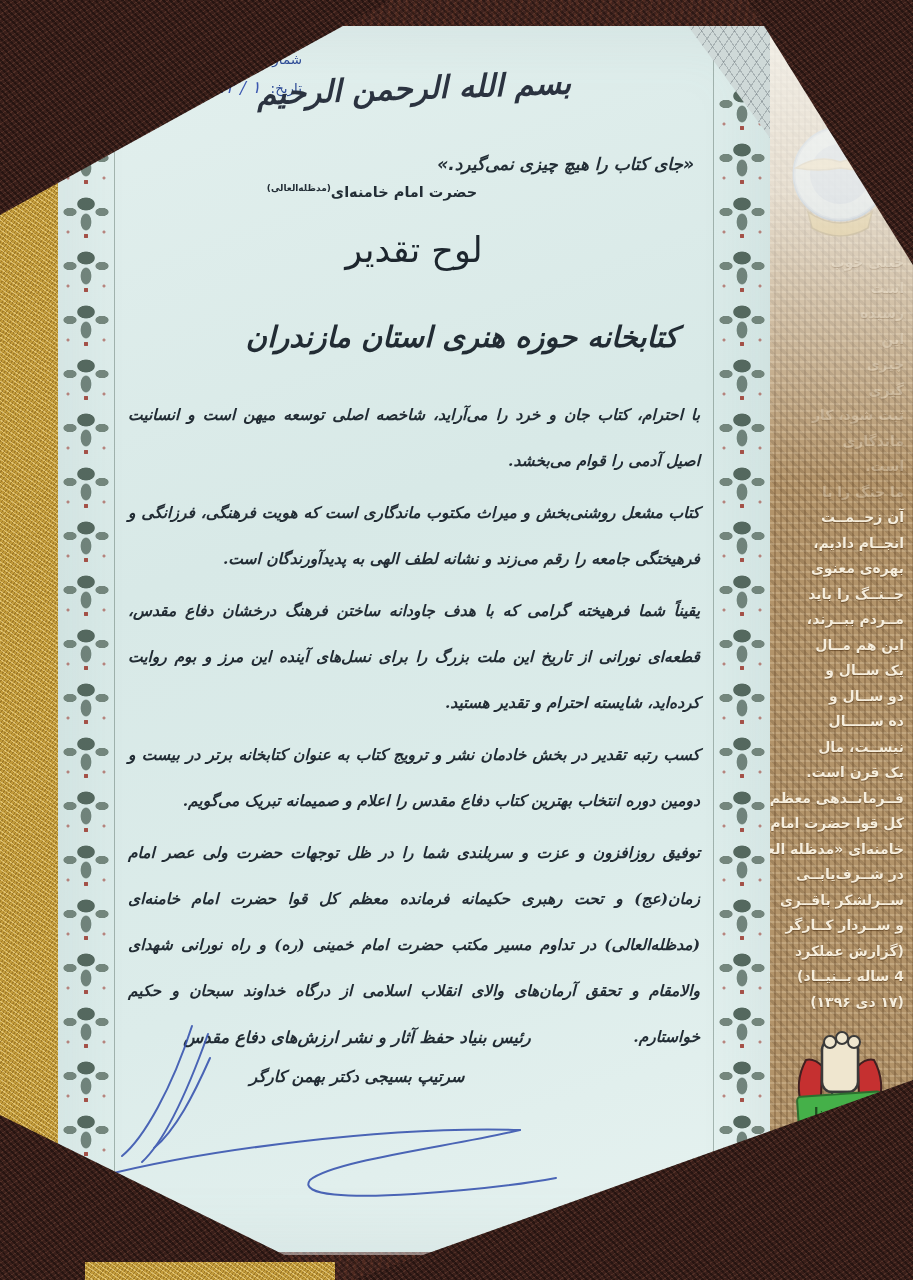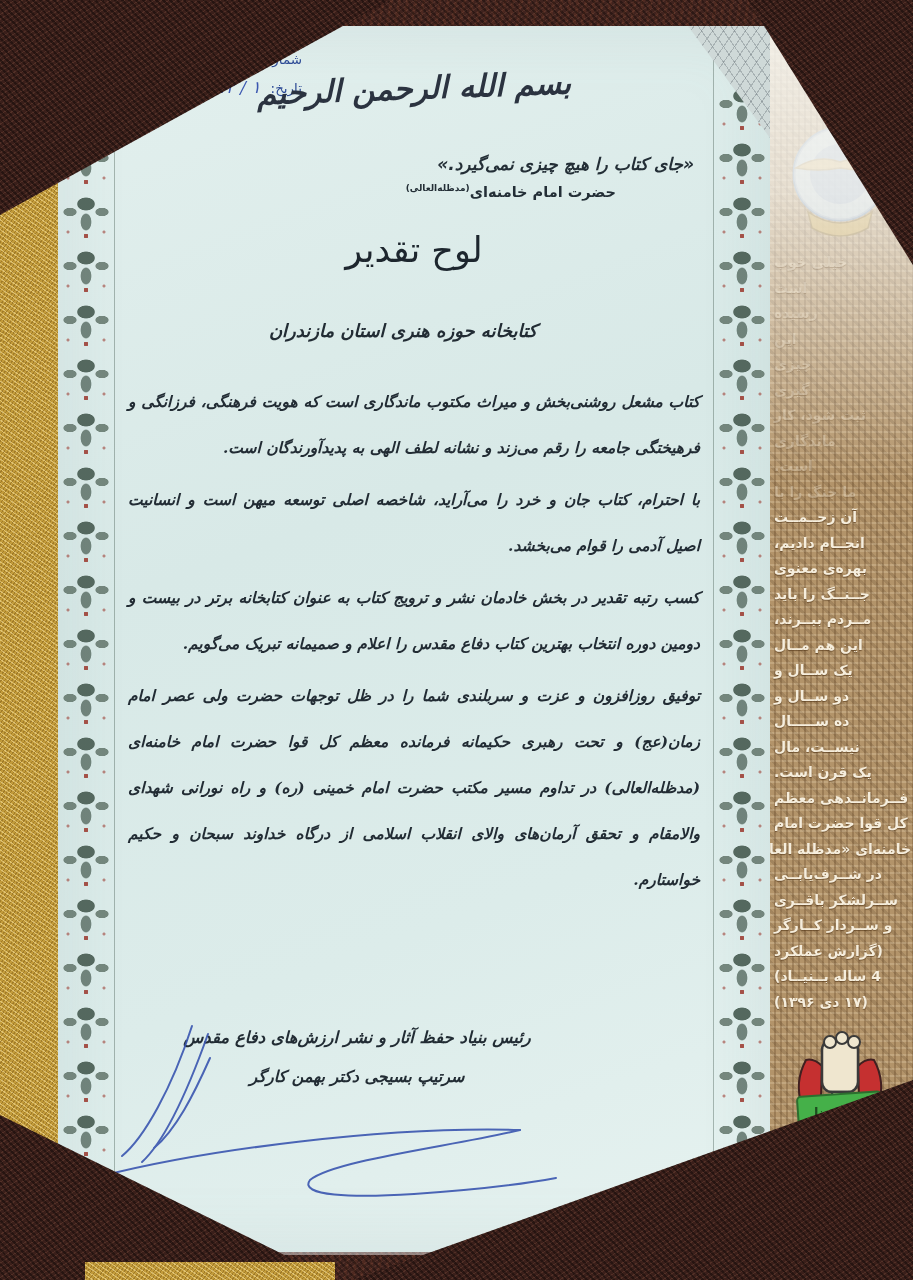--- a/index.html
+++ b/index.html
@@ -31,21 +31,21 @@
 
   
   .sidebar{position:absolute;right:0;top:0;width:145px;height:100%;z-index:1;background-color:#b3946a;
     background-image:
       repeating-linear-gradient(90deg, rgba(90,60,30,.28) 0 2px, transparent 2px 6px),
       repeating-linear-gradient(0deg, rgba(255,240,210,.20) 0 2px, transparent 2px 7px),
       repeating-linear-gradient(45deg, rgba(60,40,20,.14) 0 3px, transparent 3px 9px);}
   .sidebar-glare{position:absolute;top:0;left:0;right:0;height:480px;z-index:2;
     background:linear-gradient(180deg, rgba(250,250,246,.92) 0%, rgba(250,250,246,.72) 40%, rgba(250,250,246,0) 100%);}
   .foundation-logo{position:absolute;top:116px;left:20px;z-index:1;opacity:.8;}
-  .sidebar-quote{position:absolute;top:250px;left:6px;right:2px;z-index:3;text-align:left;}
+  .sidebar-quote{position:absolute;top:250px;left:6px;right:9px;z-index:3;text-align:right;}
   .sq-line{font-size:14px;font-weight:bold;color:#f6eedd;line-height:25.5px;white-space:nowrap;
     text-shadow:0 1px 1px rgba(80,50,20,.65);}
   .sq-line.faded{opacity:.30;filter:blur(.4px);}
   .victory-emblem{position:absolute;top:1022px;left:24px;z-index:2;}
 
   
   .paper{position:absolute;left:58px;top:26px;width:712px;height:1226px;z-index:2;
     background:linear-gradient(160deg,#e3f0ee 0%,#d8e9e7 40%,#dcecea 70%,#e6f2f0 100%);
     box-shadow:0 3px 0 rgba(255,255,255,.45), inset 0 0 70px rgba(110,145,145,.14);}
   .corner-cut{position:absolute;right:0;top:0;width:82px;height:112px;
@@ -73,24 +73,24 @@
   .serial-block{position:absolute;top:22px;right:398px;width:200px;color:#2d4b96;}
   .serial-block .row{display:flex;gap:10px;align-items:baseline;margin-bottom:9px;}
   .serial-block .lbl{font-size:13.5px;}
   .serial-block .val{font-family:"DejaVu Serif",serif;font-style:italic;font-size:17px;color:#3a56b0;direction:ltr;}
   .serial-block .rot{display:inline-block;transform:rotate(-7deg);}
 
   .bismillah{margin:14px auto 0 auto;height:96px;display:flex;align-items:center;justify-content:center;
     font-family:"DejaVu Serif",serif;font-weight:bold;font-style:italic;font-size:31px;color:#2b3340;
     transform:rotate(-2deg);}
   .quote{margin-top:18px;text-align:right;font-weight:bold;font-size:17px;padding-right:6px;font-style:italic;}
-  .quote-author{margin-top:9px;text-align:right;font-weight:bold;font-size:14.5px;padding-right:84px;}
+  .quote-author{margin-top:9px;text-align:center;font-weight:bold;font-size:14.5px;padding-right:84px;}
   .quote-author sup{font-size:9px;}
   .title{margin:30px 0 0 0;text-align:center;font-size:35px;font-weight:normal;color:#1d262e;}
-  .recipient{margin-top:50px;text-align:center;padding-right:22px;font-size:18px;}
+  .recipient{margin-top:50px;text-align:right;padding-right:22px;font-size:29px;}
 
   .nastaliq{font-family:"DejaVu Serif",serif;font-style:italic;font-weight:bold;color:#222c34;}
   .body-text{margin-top:38px;font-size:15.5px;line-height:46px;text-align:justify;}
   .body-text p{margin:0 0 6px 0;}
   .body-text b{font-weight:900;font-style:italic;}
 
   .sig-block{position:absolute;top:1002px;left:24px;width:410px;text-align:center;}
   .sig-pos{font-size:16.5px;}
   .sig-name{font-size:16px;margin-top:20px;}
   .sig-ink{position:absolute;left:-44px;top:972px;z-index:3;pointer-events:none;}
@@ -179,22 +179,23 @@
       <div class="quote">«جای کتاب را هیچ چیزی نمی‌گیرد.»</div>
       <div class="quote-author">
         <span>حضرت امام خامنه‌ای</span><sup>(مدظله‌العالی)</sup>
       </div>
 
       <h1 class="title">لوح تقدیر</h1>
 
       <div class="recipient nastaliq">کتابخانه حوزه هنری استان مازندران</div>
 
       <div class="body-text nastaliq">
+        <p>با احترام، کتاب جان و خرد را می‌آراید، شاخصه اصلی توسعه میهن است و انسانیت اصیل آدمی را قوام می‌بخشد.</p>
         <p>کتاب مشعل روشنی‌بخش و میراث مکتوب ماندگاری است که هویت فرهنگی، فرزانگی و فرهیختگی جامعه را رقم می‌زند و نشانه لطف الهی به پدیدآورندگان است.</p>
-        <p>با احترام، کتاب جان و خرد را می‌آراید، شاخصه اصلی توسعه میهن است و انسانیت اصیل آدمی را قوام می‌بخشد.</p>
+        <p>یقیناً شما فرهیخته گرامی که با هدف جاودانه ساختن فرهنگ درخشان دفاع مقدس، قطعه‌ای نورانی از تاریخ این ملت بزرگ را برای نسل‌های آینده این مرز و بوم روایت کرده‌اید، شایسته احترام و تقدیر هستید.</p>
         <p><span>کسب </span><b>رتبه تقدیر در بخش خادمان نشر و ترویج کتاب</b><span> به عنوان </span><b>کتابخانه برتر</b><span> در بیست و دومین دوره انتخاب بهترین کتاب دفاع مقدس را اعلام و صمیمانه تبریک می‌گویم.</span></p>
         <p>توفیق روزافزون و عزت و سربلندی شما را در ظل توجهات حضرت ولی عصر امام زمان(عج) و تحت رهبری حکیمانه فرمانده معظم کل قوا حضرت امام خامنه‌ای (مدظله‌العالی) در تداوم مسیر مکتب حضرت امام خمینی (ره) و راه نورانی شهدای والامقام و تحقق آرمان‌های والای انقلاب اسلامی از درگاه خداوند سبحان و حکیم خواستارم.</p>
       </div>
 
       <div class="sig-block nastaliq">
         <div class="sig-pos">رئیس بنیاد حفظ آثار و نشر ارزش‌های دفاع مقدس</div>
         <div class="sig-name">سرتیپ بسیجی دکتر بهمن کارگر</div>
       </div>
 
       <svg class="sig-ink" width="500" height="210" viewBox="0 0 500 210">

